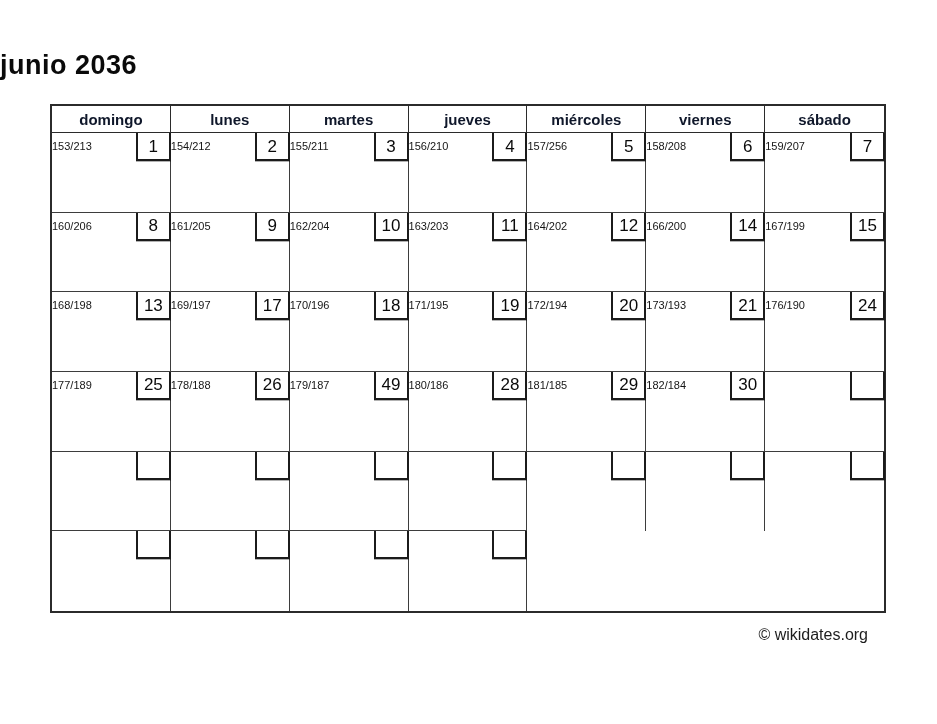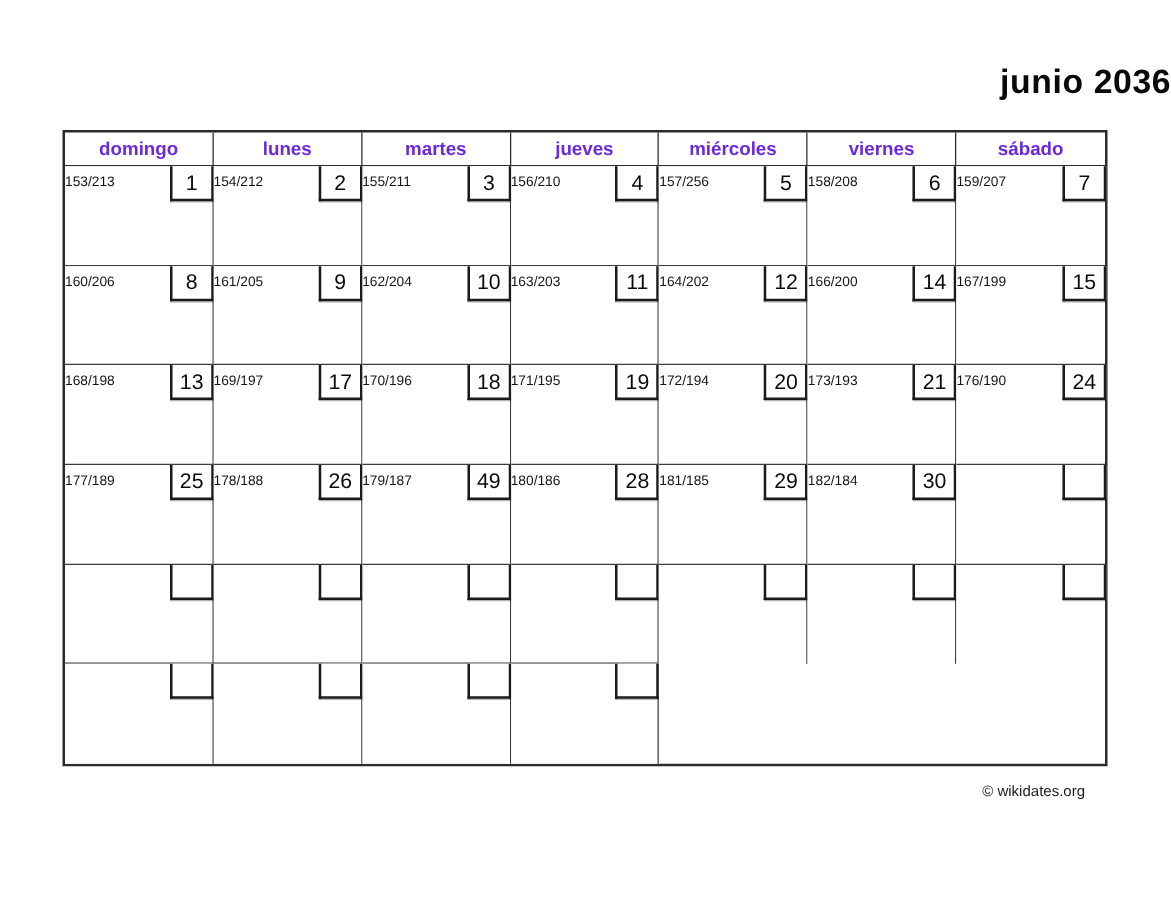--- a/index.html
+++ b/index.html
@@ -14,21 +14,21 @@
     overflow: hidden;
     font-family: "Liberation Sans", sans-serif;
     color: #000;
   }
   .title {
     position: absolute;
     top: 50px;
     left: 0;
     width: 937px;
     margin: 0;
-    text-align: right;
+    text-align: left;
     font-size: 27px;
     font-weight: 700;
     letter-spacing: 0.5px;
     color: #0a0a0a;
   }
   .calendar {
     position: absolute;
     left: 50px;
     top: 104px;
     width: 836px;
@@ -45,21 +45,21 @@
     grid-template-columns: repeat(7, 1fr);
     border-bottom: 1.5px solid #2b2b2b;
   }
   .weekday {
     display: flex;
     align-items: center;
     justify-content: center;
     font-weight: 700;
     font-size: 15px;
     border-right: 1.5px solid #2b2b2b;
-    color: #6d28d9;
+    color: #0f172a;
   }
   .weekday:nth-child(7n) { border-right: none; }
   .grid {
     flex: 1 1 auto;
     display: grid;
     grid-template-columns: repeat(7, 1fr);
     grid-auto-rows: 1fr;
   }
   .cell {
     position: relative;
@@ -100,21 +100,21 @@
     color: #0a0a0a;
   }
   .footer {
     position: absolute;
     top: 626px;
     left: 50px;
     width: 836px;
     box-sizing: border-box;
     padding-right: 18px;
     text-align: right;
-    font-size: 12px;
+    font-size: 16px;
     color: #1d1d1d;
   }
 </style>
 </head>
 <body>
 
 <h1 class="title">junio 2036</h1>
 
 <div class="calendar">
   <div class="weekday-row">

